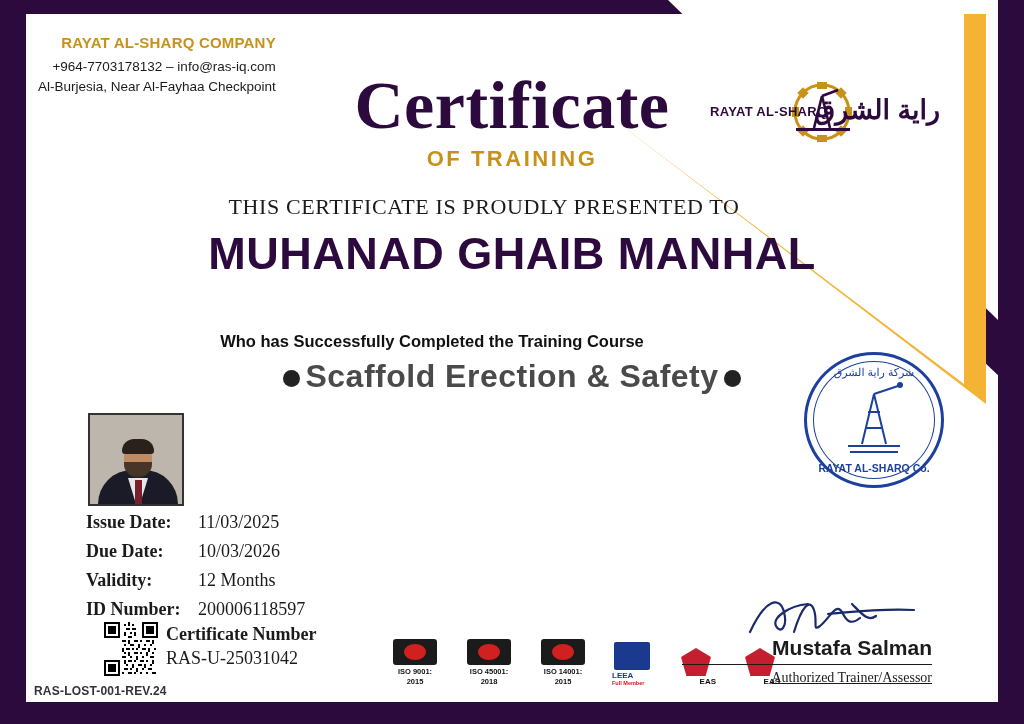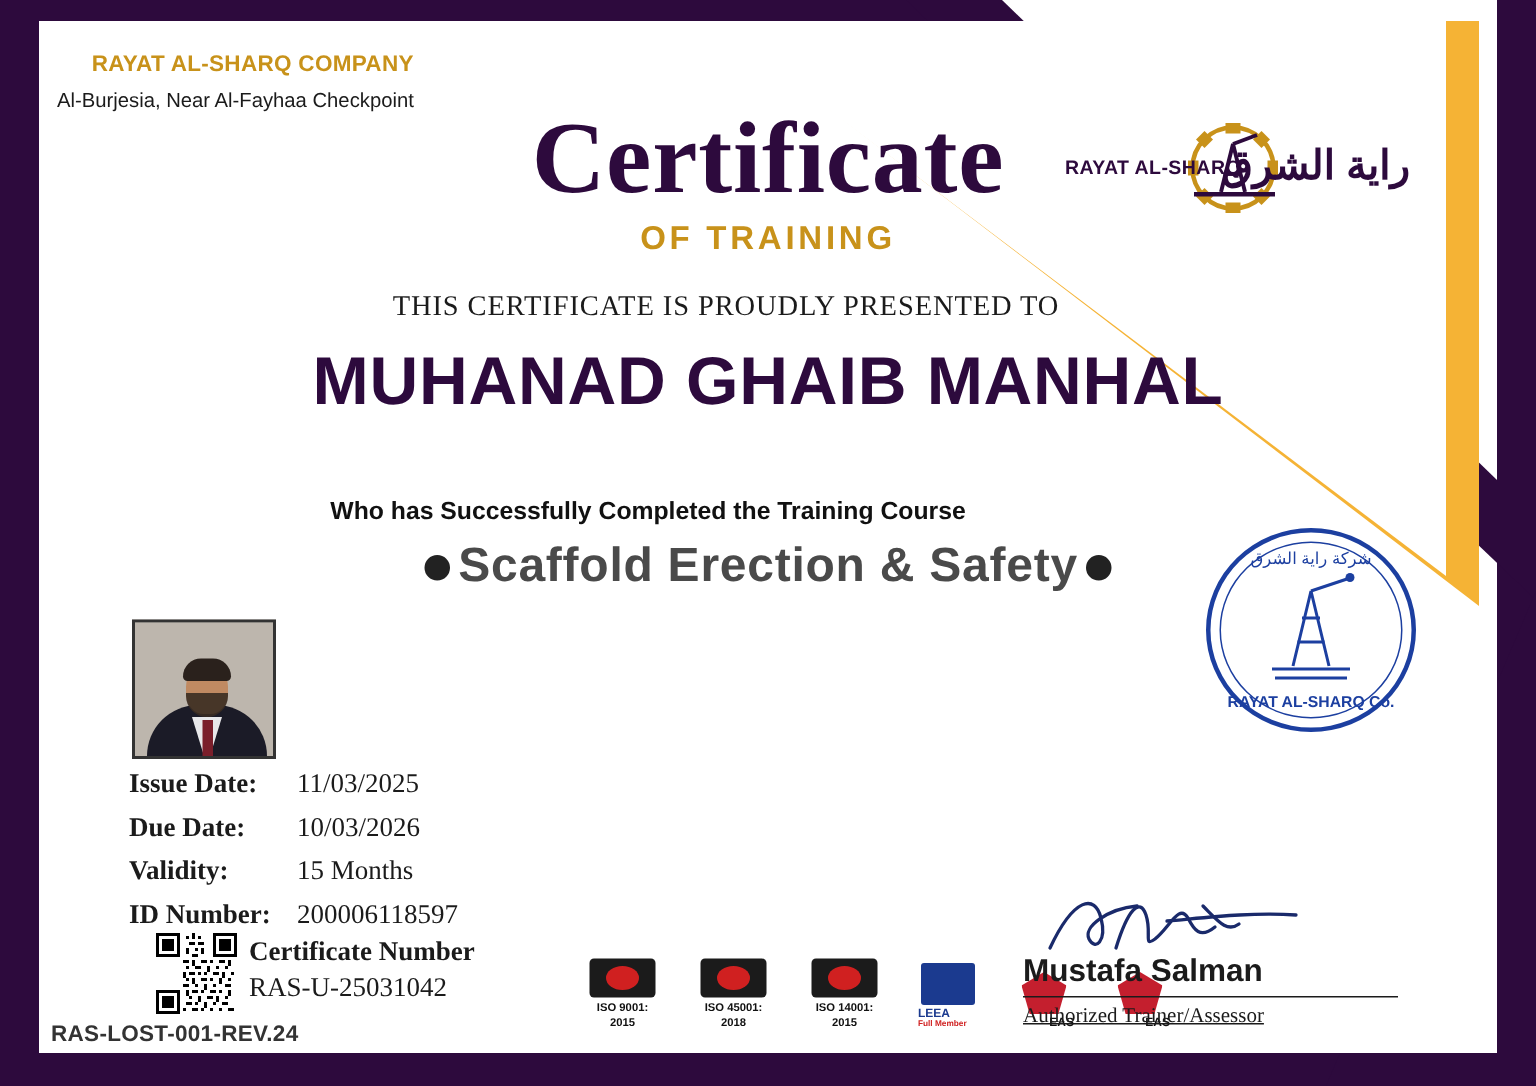--- a/index.html
+++ b/index.html
@@ -153,21 +153,21 @@
     font-weight: bold;
     color: #c8921a;
     letter-spacing: 2.5px;
   }
   .presented {
     position: absolute;
     left: 0; top: 194px;
     width: 968px;
     text-align: center;
     font-family: "Liberation Serif", serif;
-    font-size: 19px;
+    font-size: 22px;
     color: #1b1b1b;
     letter-spacing: .6px;
   }
   .recipient {
     position: absolute;
     left: 0; top: 228px;
     width: 1024px;
     text-align: center;
     font-size: 45px;
     font-weight: bold;
@@ -384,21 +384,21 @@
     background: #c41f2e;
     clip-path: polygon(50% 0, 100% 32%, 82% 100%, 18% 100%, 0 32%);
   }
   .eas .t1 { font-size: 8px; font-weight: bold; color: #111; }
 
   
   .sigblock {
     position: absolute;
     right: 92px; bottom: 38px;
     width: 250px;
-    text-align: left;
+    text-align: right;
   }
   .sig-scribble {
     height: 46px;
     margin-bottom: -2px;
   }
   .sig-name {
     font-size: 21px;
     font-weight: bold;
     color: #1b1b1b;
     padding-bottom: 4px;
@@ -409,21 +409,21 @@
     font-family: "Liberation Serif", serif;
     font-size: 14px;
     color: #1b1b1b;
     text-decoration: underline;
   }
 
   
   .doccode {
     position: absolute;
     left: 34px; bottom: 26px;
-    font-size: 15px;
+    font-size: 12px;
     font-weight: bold;
     color: #333;
     letter-spacing: .2px;
   }
 </style>
 </head>
 <body>
 
 <div id="cert">
 
@@ -433,20 +433,21 @@
   <div class="border-bottom"></div>
   <div class="wedge-purple"></div>
   <div class="wedge-purple-inner"></div>
   <div class="wedge-yellow"></div>
   <div class="wedge-yellow-inner"></div>
   <div class="wedge-purple-br"></div>
   <div class="wedge-purple-br-inner"></div>
 
   <div class="company">
     <div class="company-name">RAYAT AL-SHARQ COMPANY</div>
+    <div class="company-line">+964-7703178132 – info@ras-iq.com</div>
     <div class="company-line">Al-Burjesia, Near Al-Fayhaa Checkpoint</div>
   </div>
 
   <div class="brandlogo">
     <svg width="240" height="70" viewBox="0 0 240 70">
       <g fill="none" stroke="#c8921a" stroke-width="3">
         <circle cx="118" cy="34" r="27"></circle>
       </g>
       <g fill="#c8921a">
         <rect x="113" y="4" width="10" height="7"></rect>
@@ -497,21 +498,21 @@
     <div class="drow">
       <span class="dlabel">Issue Date:</span>
       <span class="dvalue">11/03/2025</span>
     </div>
     <div class="drow">
       <span class="dlabel">Due Date:</span>
       <span class="dvalue">10/03/2026</span>
     </div>
     <div class="drow">
       <span class="dlabel">Validity:</span>
-      <span class="dvalue">15 Months</span>
+      <span class="dvalue">12 Months</span>
     </div>
     <div class="drow">
       <span class="dlabel">ID Number:</span>
       <span class="dvalue">200006118597</span>
     </div>
   </div>
 
   <div class="qr">
     <svg width="54" height="54" viewBox="0 0 27 27">
       <rect width="27" height="27" fill="#fff"></rect>

